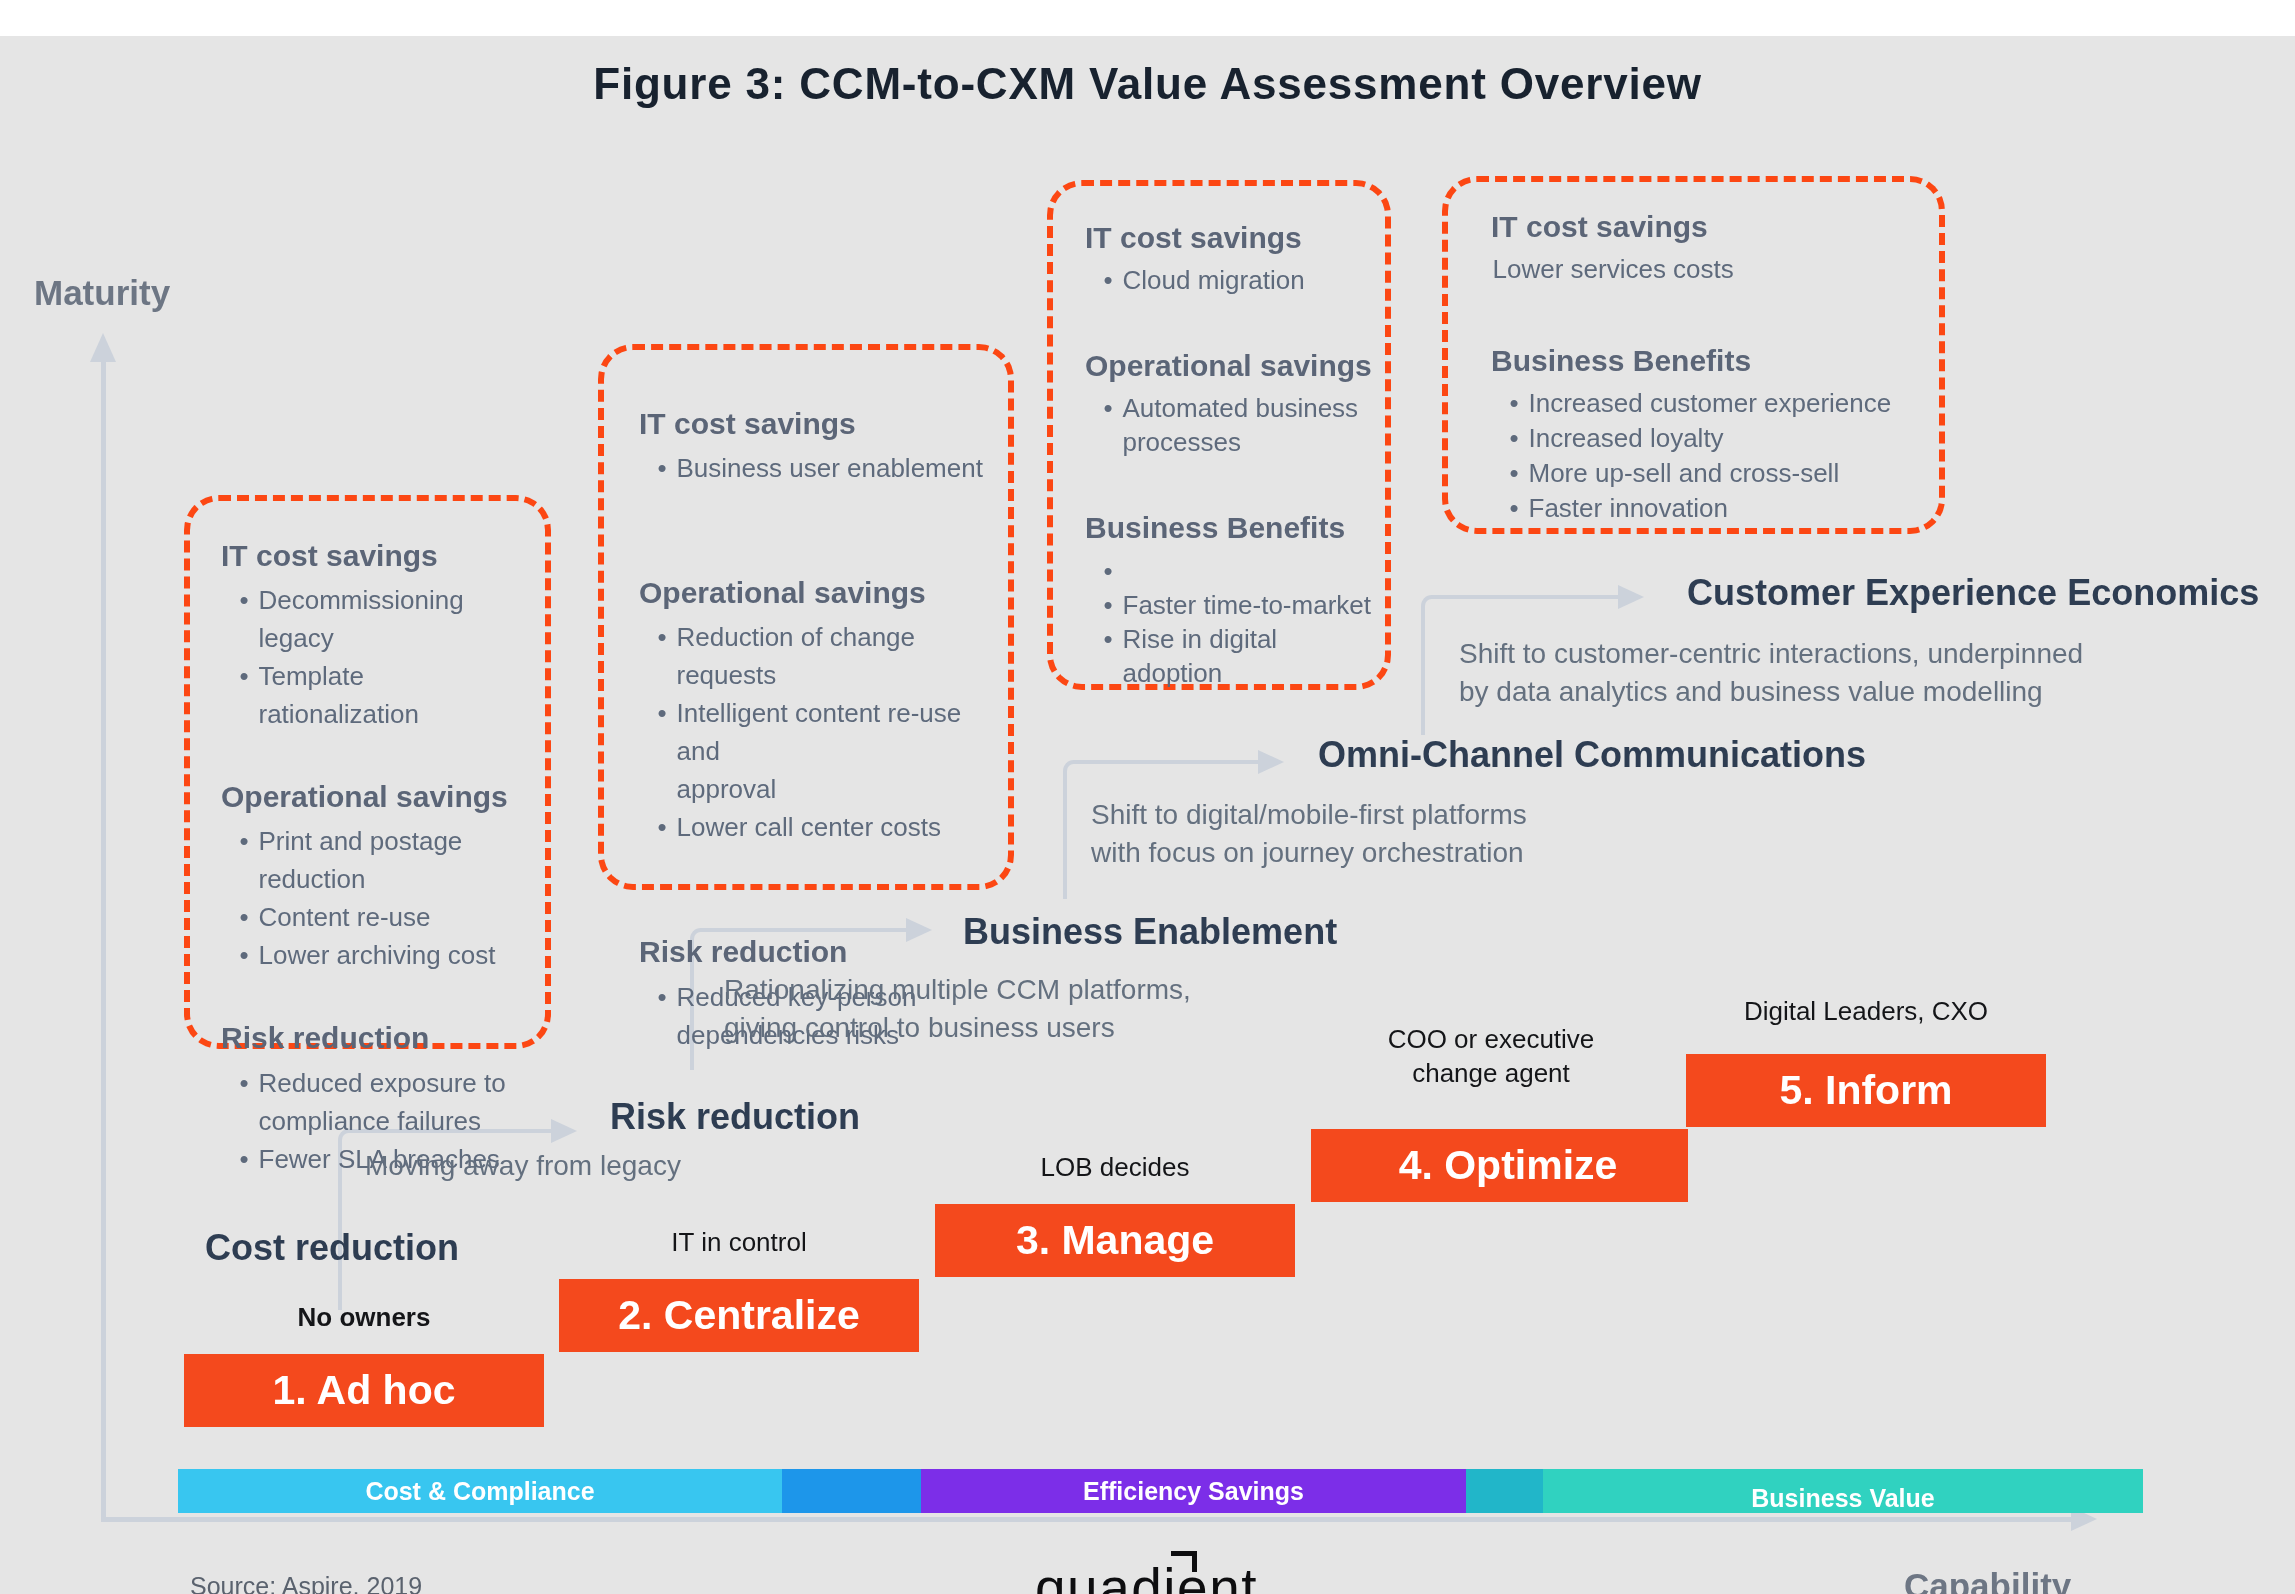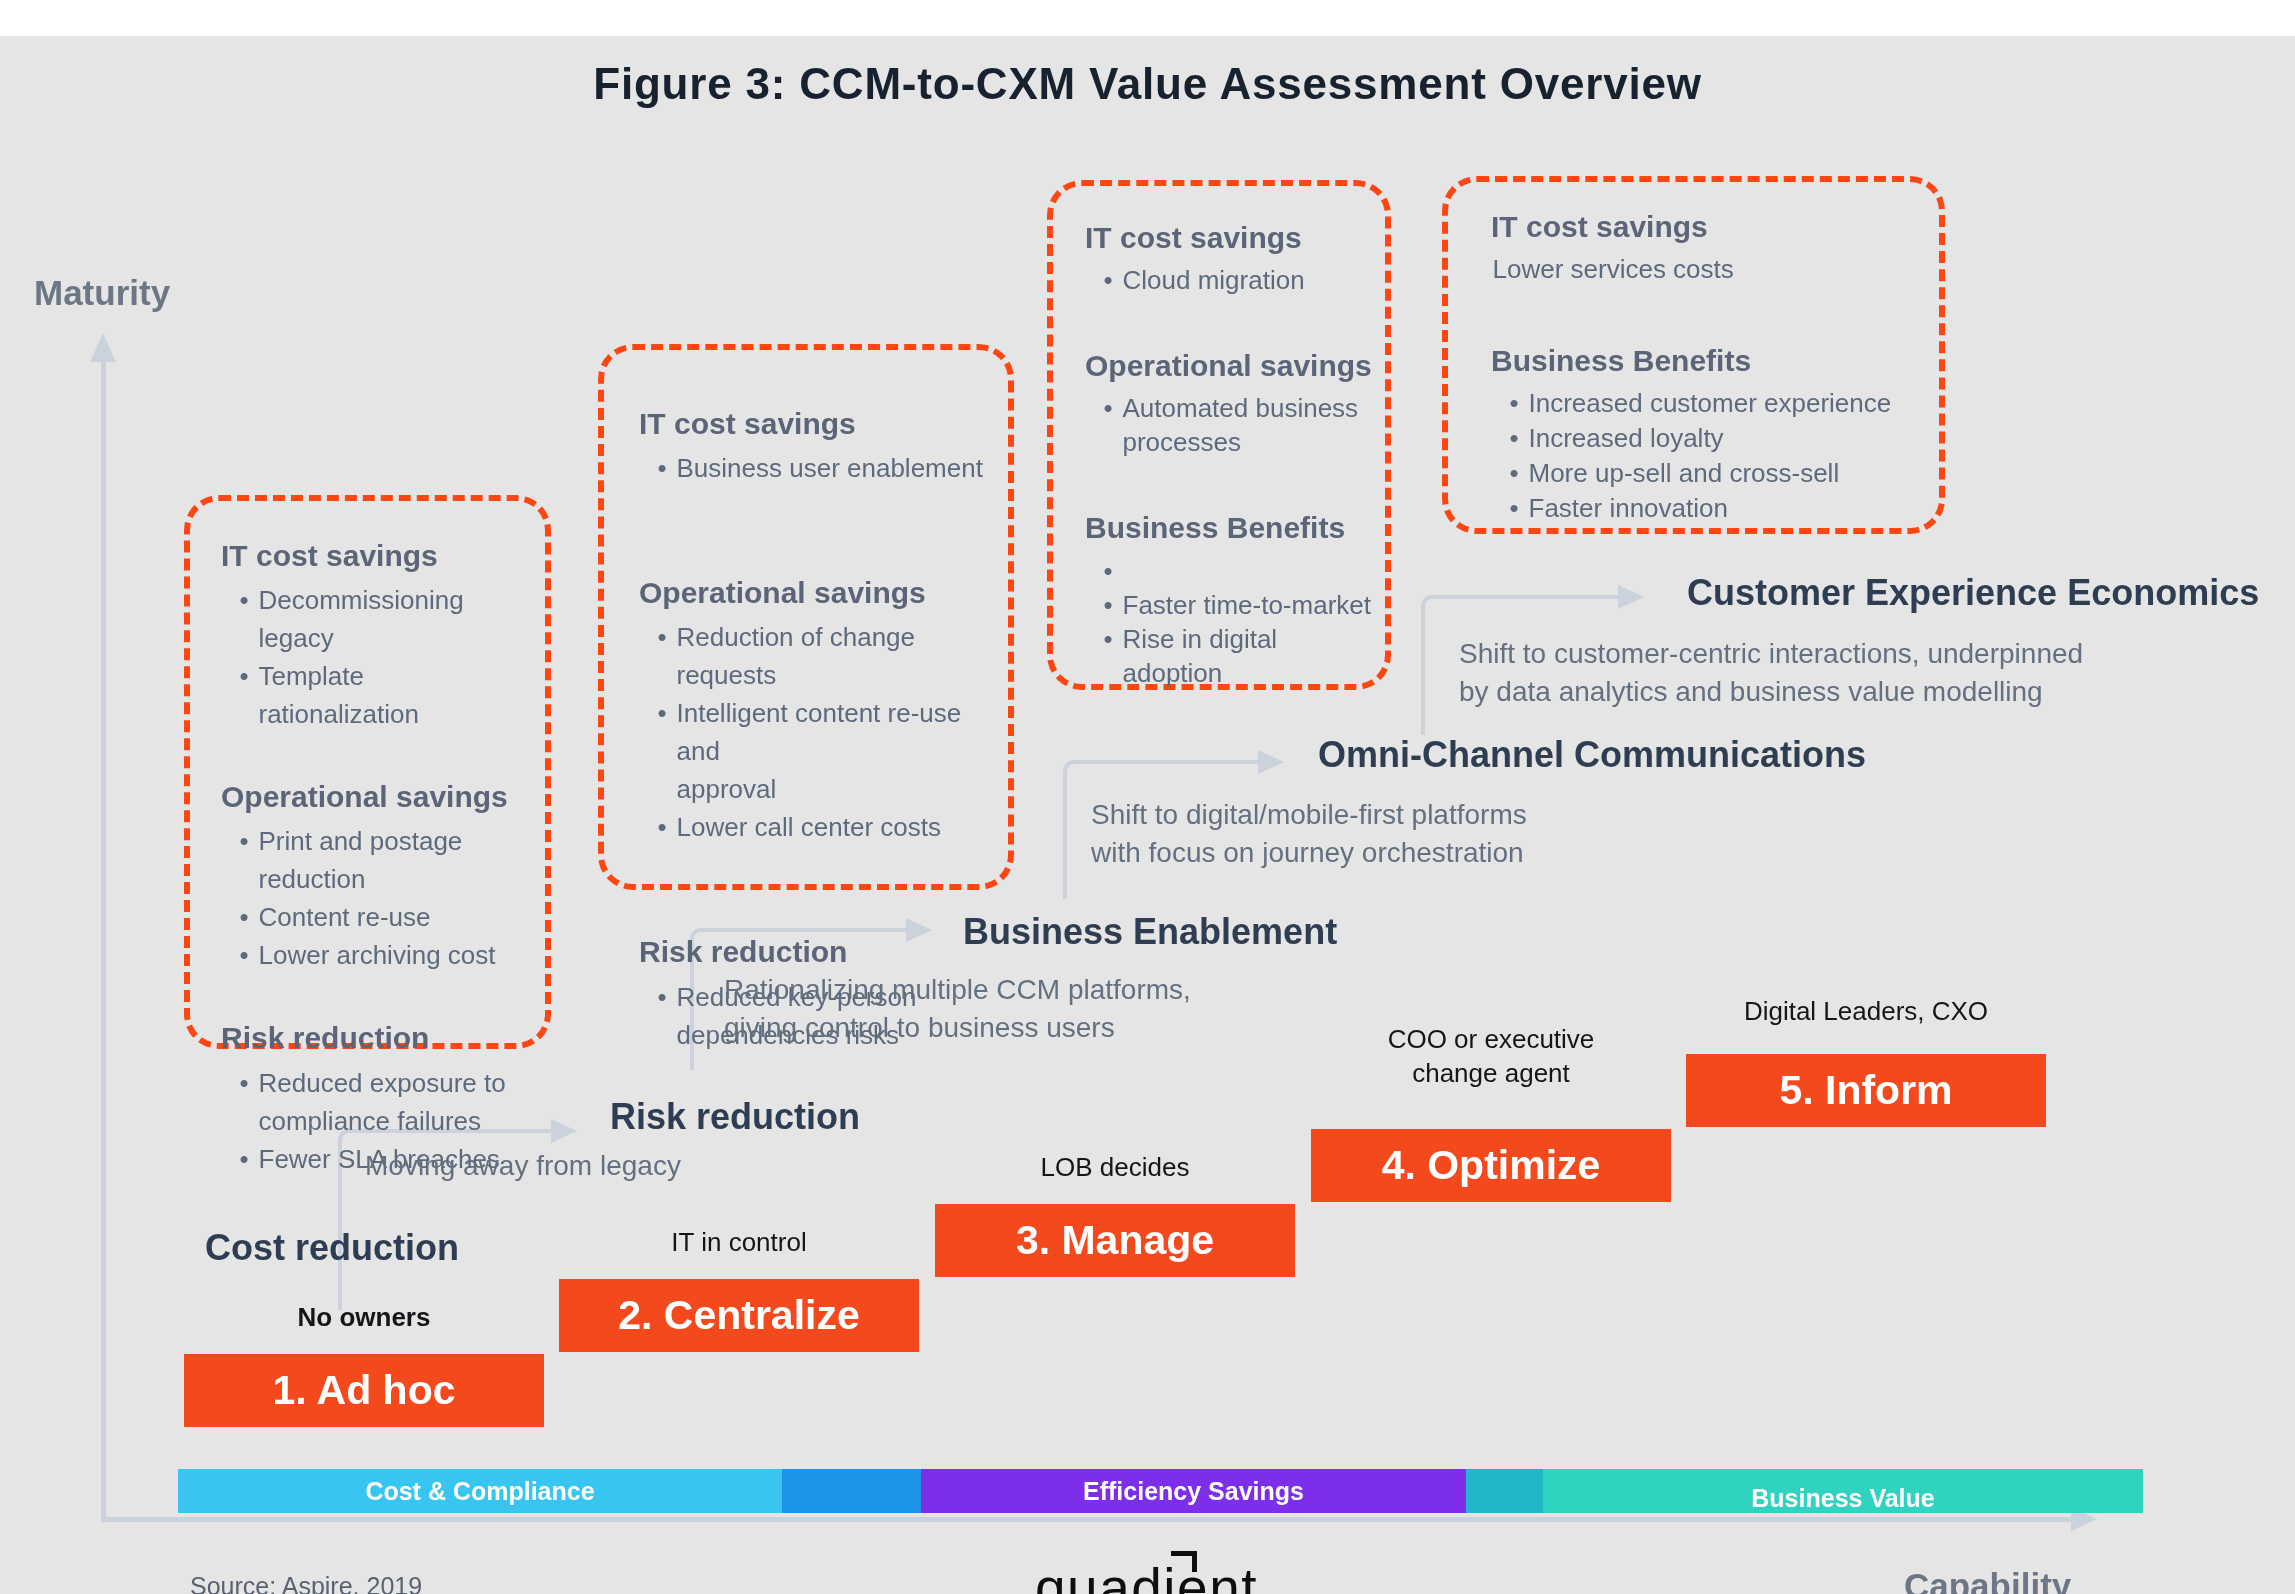--- a/index.html
+++ b/index.html
@@ -291,21 +291,21 @@
 
   <div class="step-box b1" style="background: rgb(244, 73, 29);">
       <span>1. Ad hoc</span>
     </div>
   <div class="step-box b2" style="background: rgb(244, 73, 29);">
       <span>2. Centralize</span>
     </div>
   <div class="step-box b3" style="background: rgb(244, 73, 29);">
       <span>3. Manage</span>
     </div>
-  <div class="step-box b4" style="background: rgb(244, 73, 29);">
+  <div class="step-box b4" style="background: rgb(244, 73, 29); padding-left: 17px;">
       <span>4. Optimize</span>
     </div>
   <div class="step-box b5" style="background: rgb(244, 73, 29);">
       <span>5. Inform</span>
     </div>
 
   <div class="bands">
     <div class="seg g1" style="background: rgb(56, 198, 240);">
         <span>Cost &amp; Compliance</span>
       </div>

